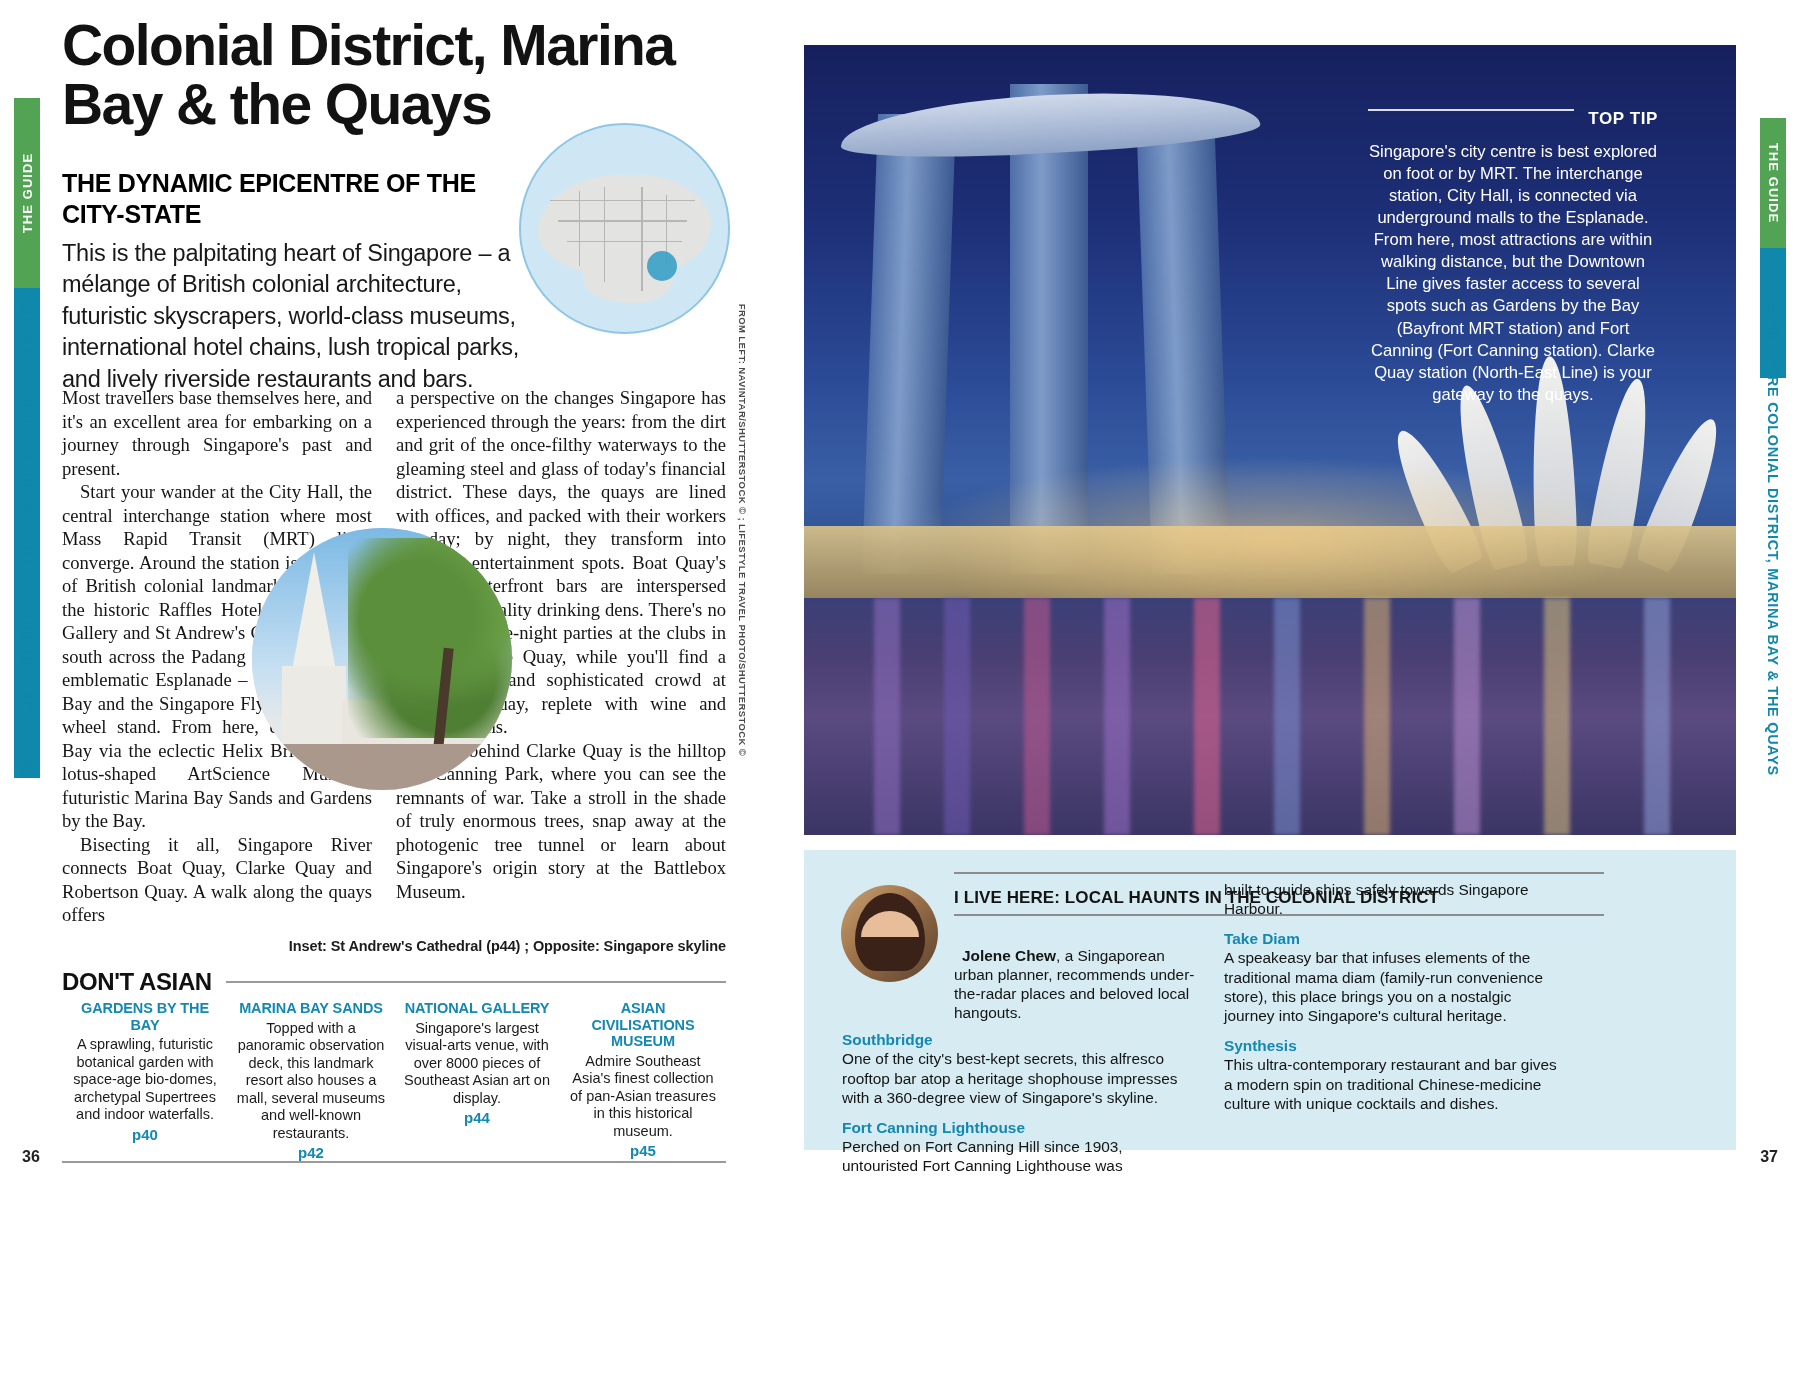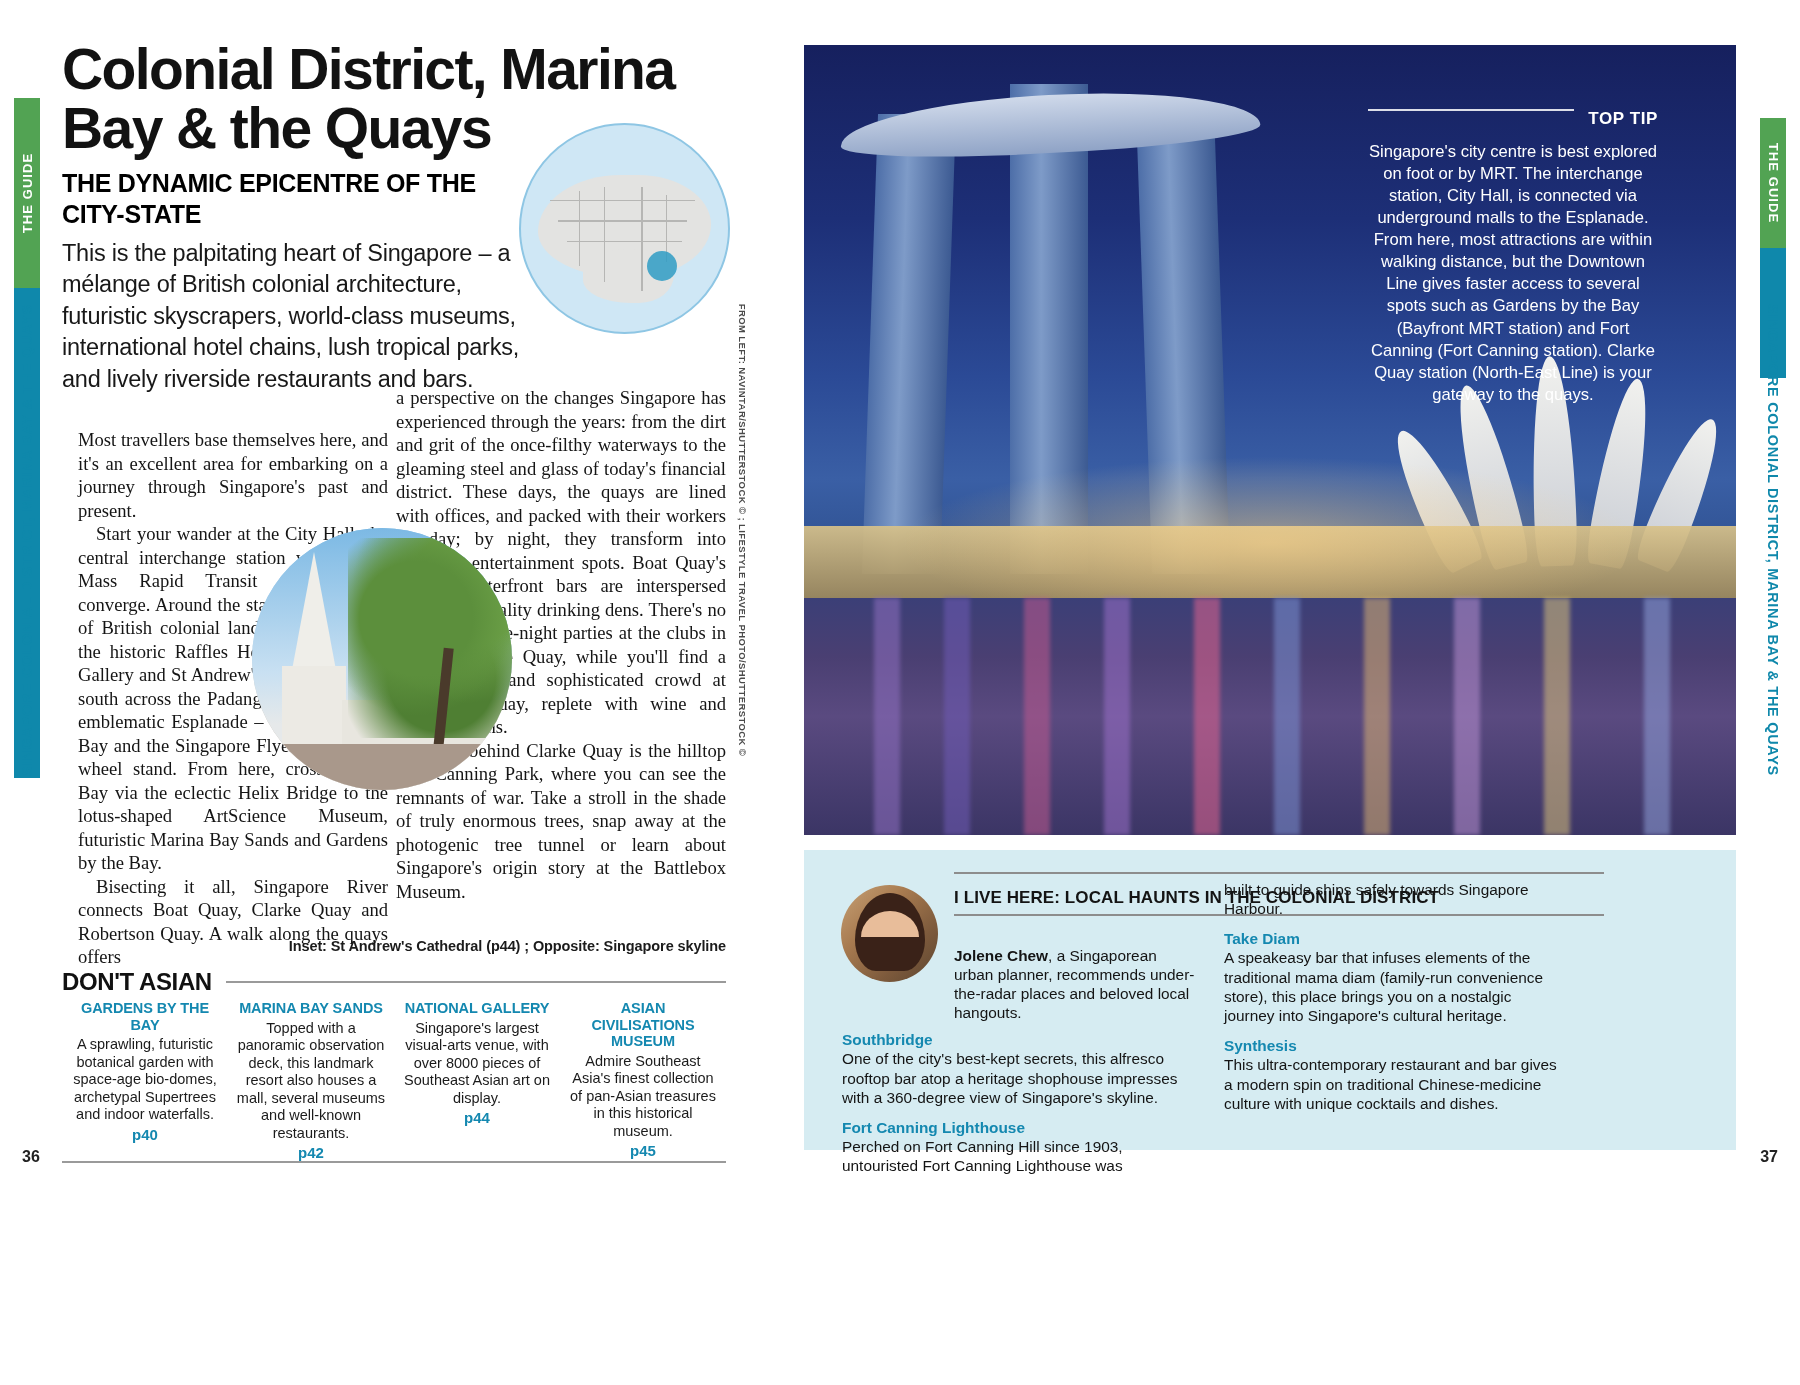--- a/index.html
+++ b/index.html
@@ -34,21 +34,21 @@
     position: absolute; left: 14px; top: 290px; width: 26px; height: 500px;
   }
   .tab-label-vert span {
     position: absolute; left: 50%; top: 250px;
     transform: translate(-50%,-50%) rotate(-90deg);
     white-space: nowrap; color: #0f88ab; font-size: 14.5px; font-weight: 700;
     letter-spacing: 0.7px;
   }
 
   .headline {
-    position: absolute; left: 62px; top: 40px; width: 680px;
+    position: absolute; left: 62px; top: 16px; width: 680px;
     font-size: 57px; line-height: 1.03; font-weight: 800; color: #121212;
     letter-spacing: -1.6px;
   }
   .kicker {
     position: absolute; left: 62px; top: 168px; width: 450px;
     font-size: 25px; line-height: 1.22; font-weight: 800; color: #000000;
     letter-spacing: -0.3px;
   }
   .standfirst {
     position: absolute; left: 62px; top: 238px; width: 465px;
@@ -88,21 +88,21 @@
     white-space: nowrap; font-size: 9.5px; color: #4a4a4a; letter-spacing: .4px;
     font-weight: 600;
   }
 
   
   .bodytext {
     position: absolute; top: 386px; font-family: "Liberation Serif", serif;
     font-size: 18.6px; line-height: 1.265; color: #151515; text-align: justify;
     hyphens: none;
   }
-  .col-a { left: 78px; width: 310px; margin-top: 42px; }
+  .col-a { left: 62px; width: 310px; }
   .col-b { left: 396px; width: 330px; }
   .bodytext p { text-indent: 0; }
   .bodytext p + p { text-indent: 18px; }
 
   
   .inset-photo {
     position: absolute; left: 252px; top: 528px; width: 260px; height: 262px;
     border-radius: 50%; overflow: hidden;
     background: linear-gradient(#8fc4e8 0%, #bcd9ee 42%, #cfcac2 62%, #b8ada2 100%);
   }
@@ -256,21 +256,21 @@
   }
   .lh-head {
     position: absolute; left: 150px; top: 22px; width: 650px;
   }
   .lh-rule { width: 100%; height: 2px; background: #8d8d8d; }
   .lh-title { font-size: 17px; font-weight: 800; color: #141414; letter-spacing: .1px; padding: 14px 0 6px; }
   .lh-intro {
     position: absolute; left: 150px; top: 96px; width: 245px;
     font-size: 15.4px; line-height: 1.24; color: #141414;
   }
-  .lh-intro b { font-weight: 800; }
+  .lh-intro b { font-weight: 800; margin-left: 8px; }
   .lh-col1 {
     position: absolute; left: 38px; top: 180px; width: 355px;
     font-size: 15.4px; line-height: 1.26; color: #141414;
   }
   .lh-col2 {
     position: absolute; left: 420px; top: 30px; width: 340px;
     font-size: 15.4px; line-height: 1.26; color: #141414;
   }
   .lh-h { color: #1488b0; font-weight: 800; font-size: 15.4px; margin-top: 10px; }
   .lh-h:first-child { margin-top: 0; }

